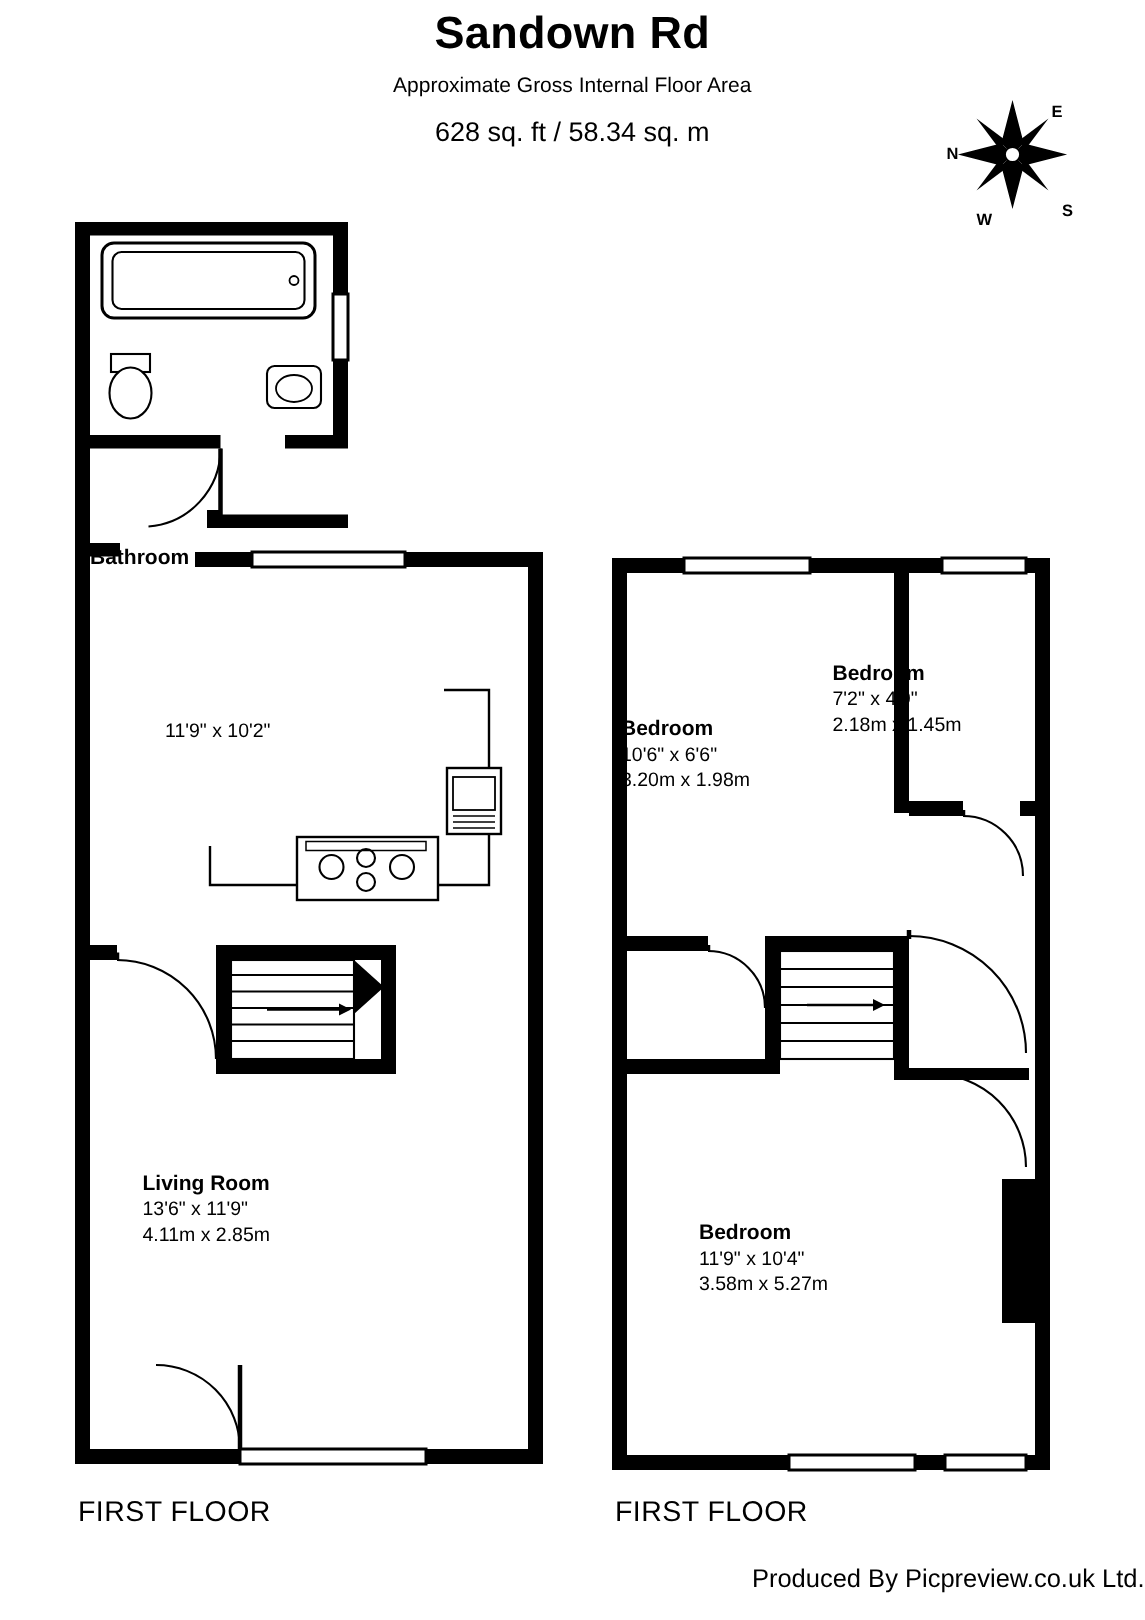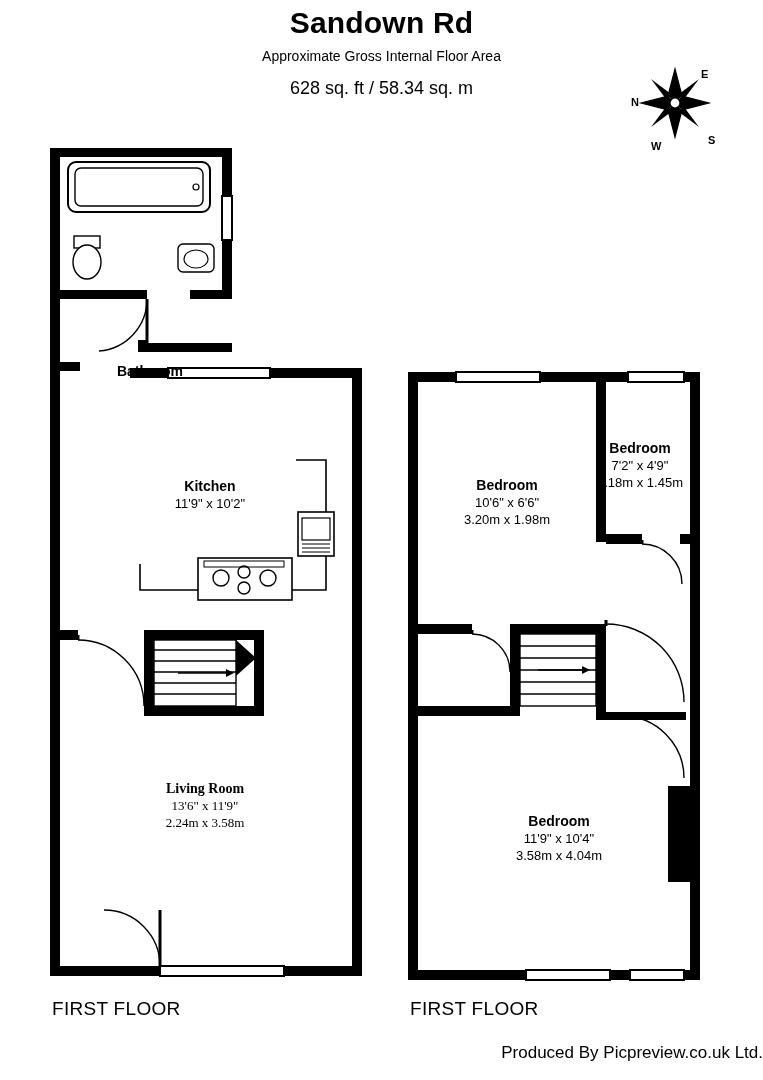--- a/index.html
+++ b/index.html
@@ -12,21 +12,21 @@
   .sub2{position:absolute;left:0;top:78px;width:763px;text-align:center;font-size:18px;}
 
   
   .compass{position:absolute;left:625px;top:58px;width:115px;height:95px;}
 
   
   .floor-label{position:absolute;font-size:19px;letter-spacing:0.3px;}
   .gf-label{left:52px;top:998px;}
   .ff-label{left:410px;top:998px;}
   .producer{position:absolute;left:0;top:1043px;width:763px;text-align:right;font-size:17px;}
-  .room-label{position:absolute;text-align:center;font-size:13px;line-height:17px;}
+  .room-label{position:absolute;font-size:13px;line-height:17px;}
   .room-label .nm{font-weight:bold;font-size:14px;}
 
   svg{display:block;}
 </style>
 </head>
 <body>
 
 <div class="root">
 
   <div class="title">Sandown Rd</div>
@@ -166,28 +166,27 @@
       <rect x="20" y="826" width="48" height="10" fill="#000"></rect>
       <rect x="130" y="826" width="124" height="10" fill="#fff" stroke="#000" stroke-width="2"></rect>
       <rect x="254" y="826" width="78" height="10" fill="#000"></rect>
     </svg>
 
     <div class="room-label" style="left:60px;top:363px;width:180px;">
       <div class="nm">Bathroom</div>
     </div>
 
     <div class="room-label" style="left:110px;top:478px;width:200px;">
-      <div class="nm">Kitchen</div>
       <div>11'9" x 10'2"</div>
     </div>
 
-    <div class="room-label" style="left:95px;top:780px;width:220px;font-family:Liberation Serif, serif;">
+    <div class="room-label" style="left:95px;top:780px;width:220px;">
       <div class="nm">Living Room</div>
       <div>13'6" x 11'9"</div>
-      <div>2.24m x 3.58m</div>
+      <div>4.11m x 2.85m</div>
     </div>
   </div>
 
   <div>
     <svg width="320" height="620" viewBox="0 0 320 620" style="position:absolute;left:400px;top:368px;">
       <g fill="#000">
 
         <rect x="8" y="4" width="292" height="10"></rect>
 
         <rect x="8" y="4" width="10" height="608"></rect>
@@ -262,21 +261,21 @@
 
     <div class="room-label" style="left:414px;top:477px;width:186px;">
       <div class="nm">Bedroom</div>
       <div>10'6" x 6'6"</div>
       <div>3.20m x 1.98m</div>
     </div>
 
     <div class="room-label" style="left:466px;top:813px;width:186px;">
       <div class="nm">Bedroom</div>
       <div>11'9" x 10'4"</div>
-      <div>3.58m x 4.04m</div>
+      <div>3.58m x 5.27m</div>
     </div>
   </div>
 
   <div class="floor-label gf-label">FIRST FLOOR</div>
   <div class="floor-label ff-label">FIRST FLOOR</div>
   <div class="producer">Produced By Picpreview.co.uk Ltd.</div>
 
 </div>
 
 </body></html>

